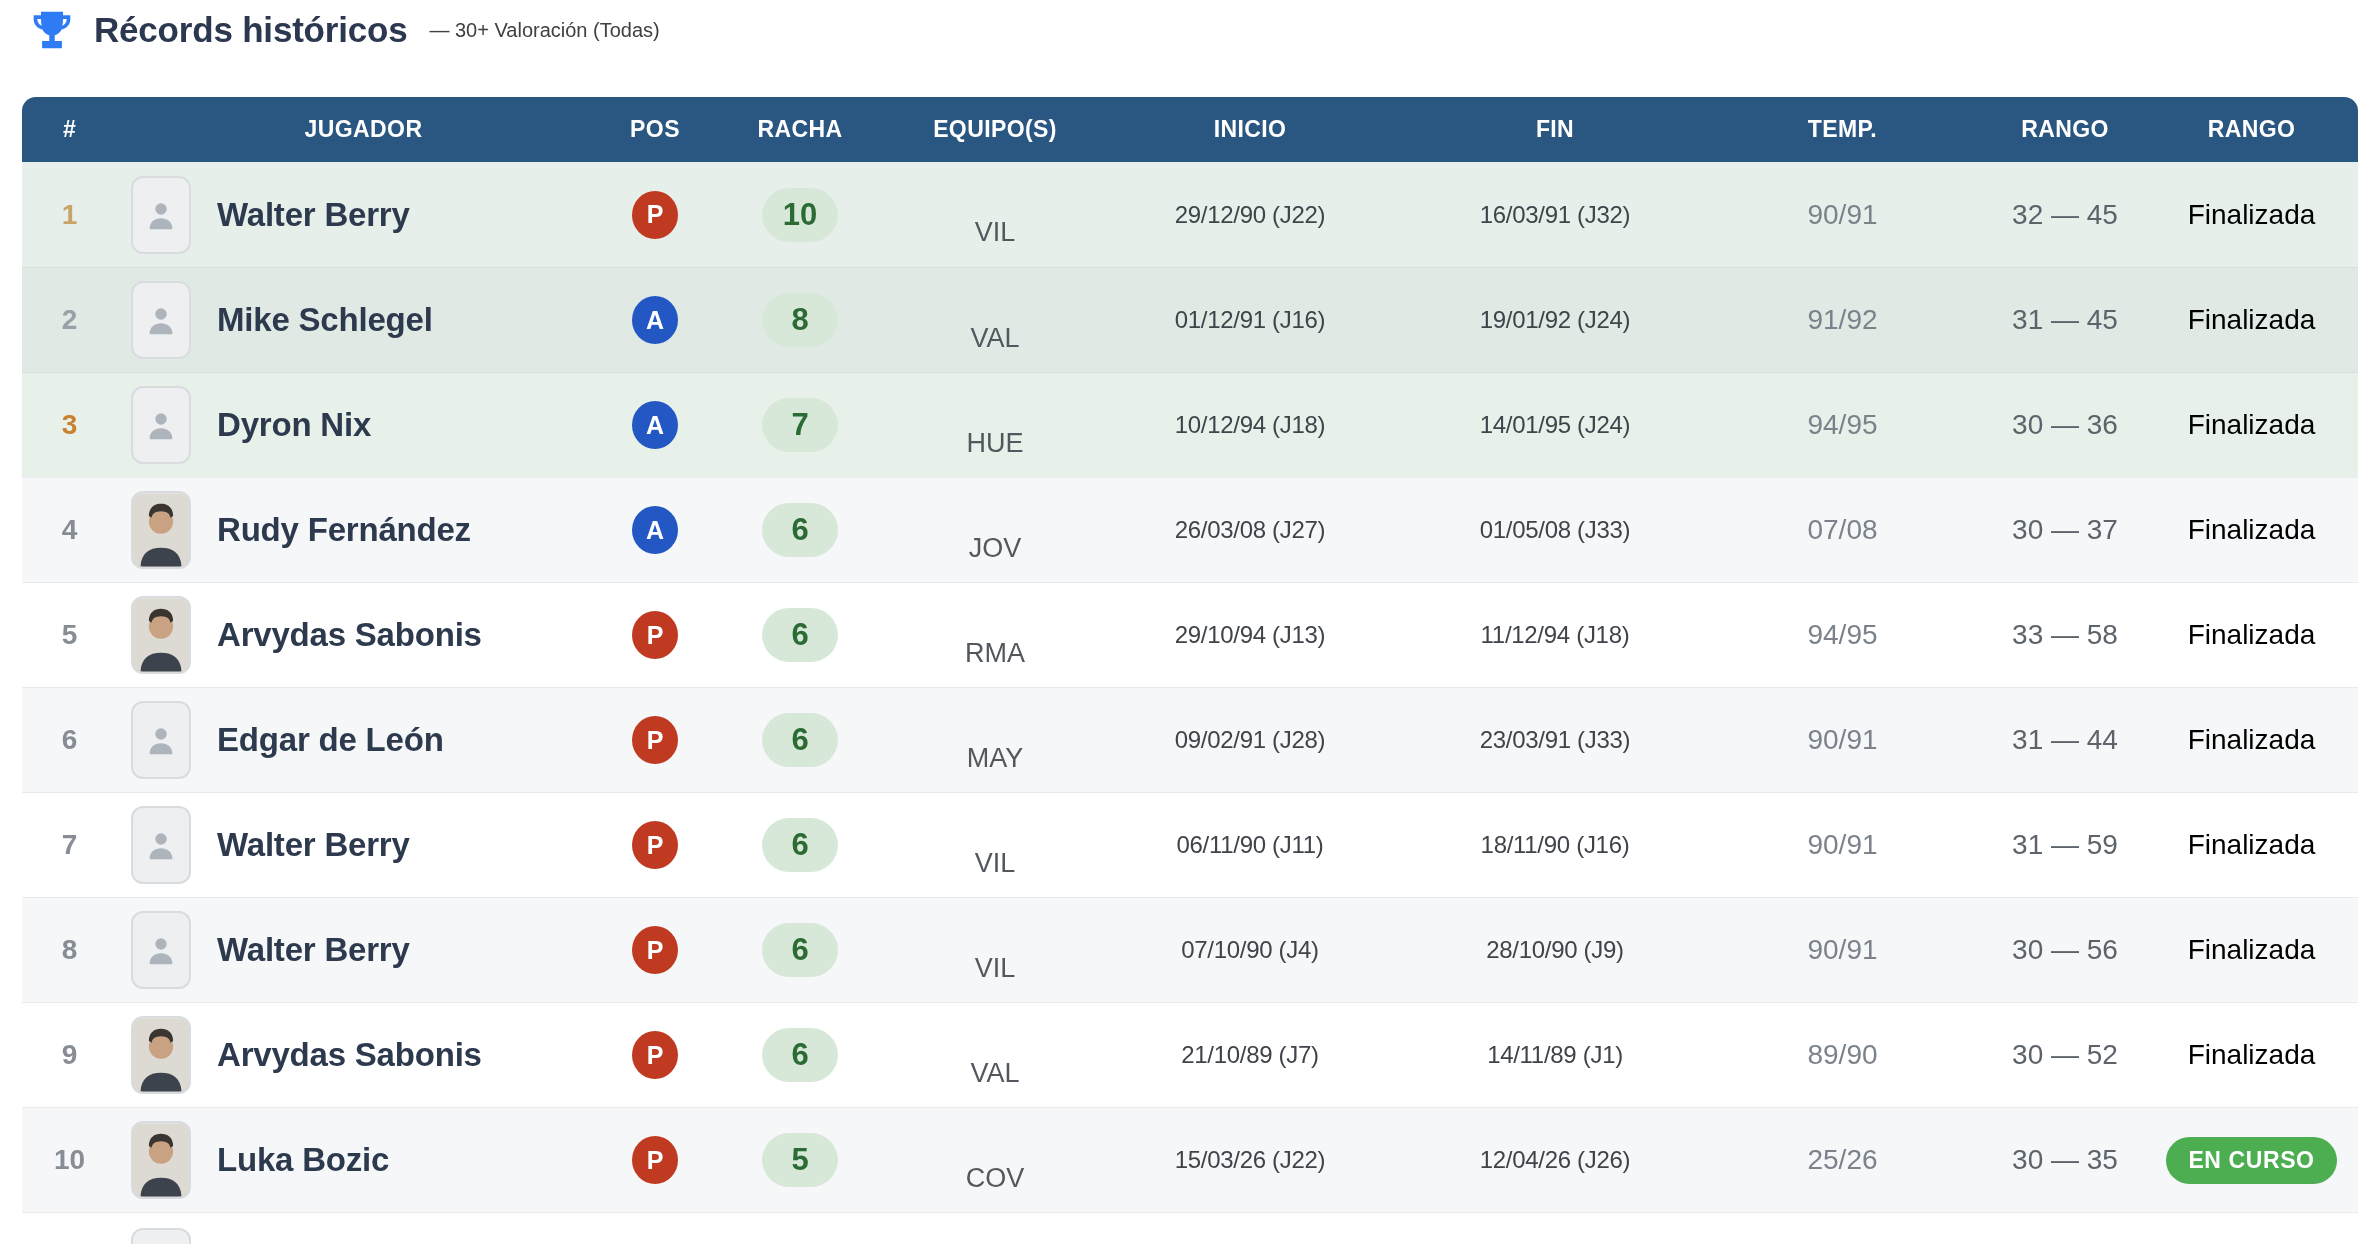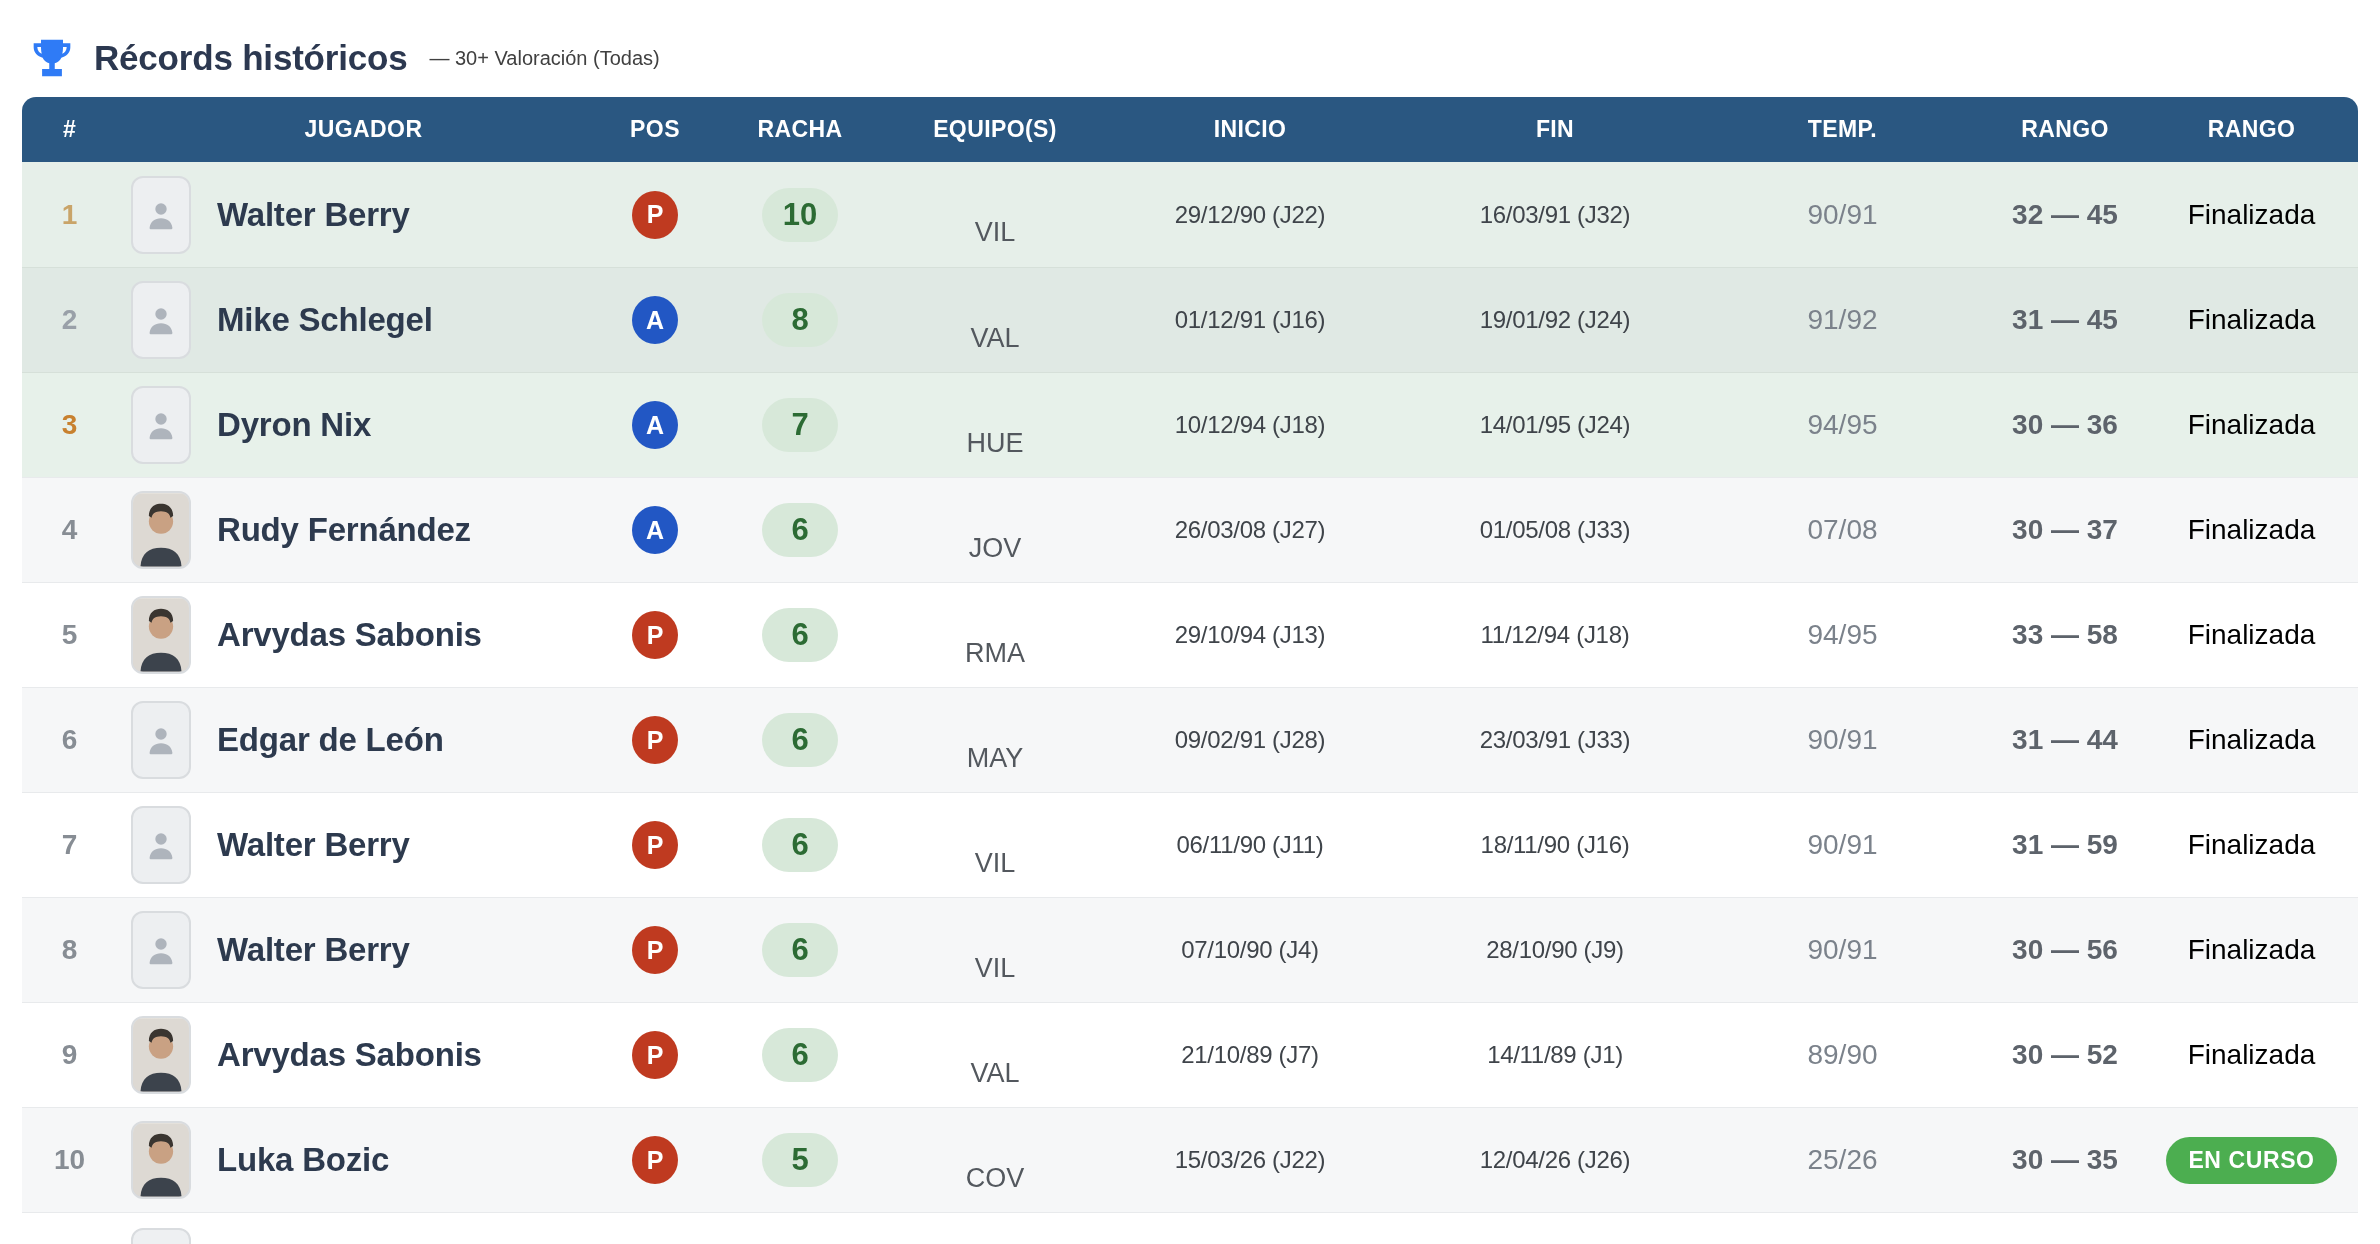--- a/index.html
+++ b/index.html
@@ -5,21 +5,21 @@
   * { margin: 0; padding: 0; box-sizing: border-box; }
   html, body {
     width: 2380px; height: 1244px;
     background: #ffffff;
     overflow: hidden;
     font-family: "Liberation Sans", sans-serif;
   }
 
   
   .page-header {
-    position: absolute; top: 36px; left: 30px;
+    position: absolute; top: 8px; left: 30px;
     display: flex; align-items: center;
   }
   .trophy { width: 44px; height: 44px; flex: 0 0 auto; }
   .page-title {
     margin-left: 20px;
     font-size: 35px; font-weight: 700; color: #2c3850;
     letter-spacing: -0.2px;
   }
   .page-subtitle {
     margin-left: 22px;
@@ -87,21 +87,21 @@
   .racha-badge {
     min-width: 76px; height: 54px; padding: 0 12px;
     border-radius: 27px; background: #d7e8d9;
     display: flex; align-items: center; justify-content: center;
     color: #2c6b34; font-size: 31px; font-weight: 700;
   }
 
   .cell-equipo { text-align: center; font-size: 27px; color: #53585e; margin-top: 36px; }
   .cell-date   { text-align: center; font-size: 24px; color: #3f444a; letter-spacing: -0.3px; }
   .cell-temp   { text-align: center; font-size: 28px; color: #7b828b; }
-  .cell-rango  { text-align: center; font-size: 28px; color: #5d636b; font-weight: bold; }
+  .cell-rango  { text-align: center; font-size: 28px; color: #5d636b; }
 
   .estado-badge.finalizada { font-size: 28px; color: #000000; background: none; }
   .estado-badge.en_curso {
     background: #4cae50; color: #ffffff;
     font-size: 23px; font-weight: 700; letter-spacing: 0.6px;
     padding: 10px 22px; border-radius: 26px;
   }
 
   
   .partial-row {

